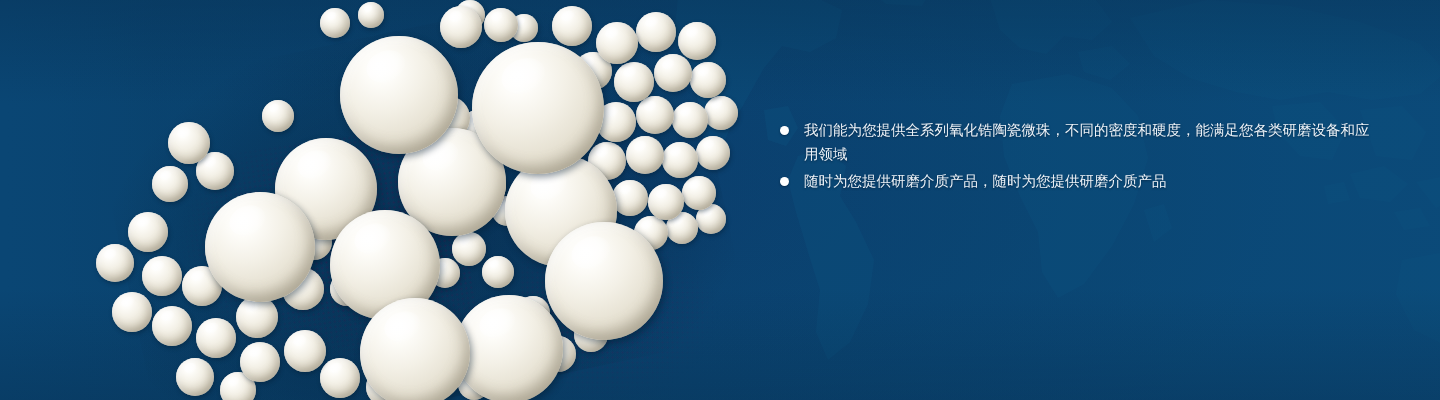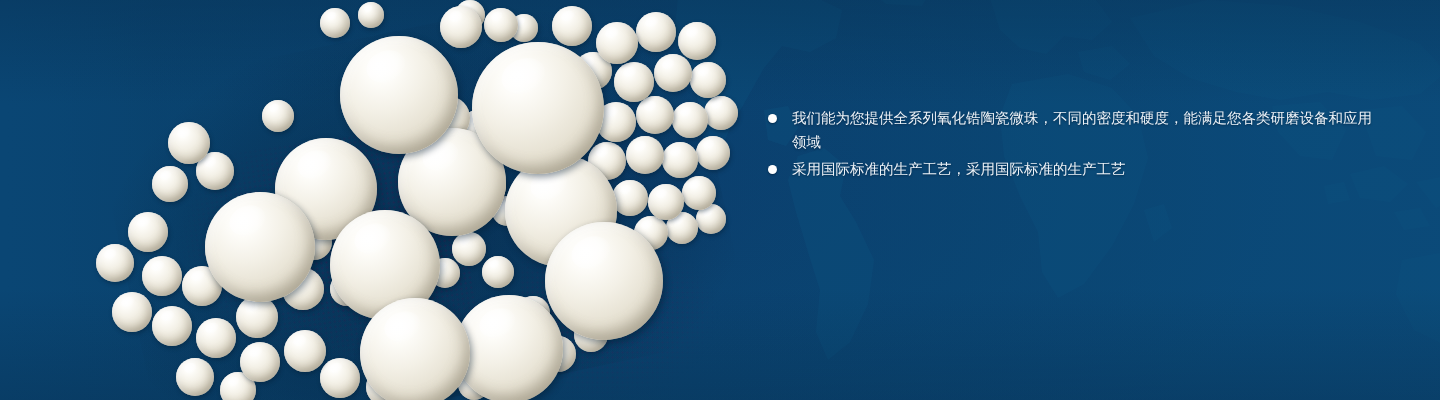--- a/index.html
+++ b/index.html
@@ -145,21 +145,21 @@
     font-size: 30px;
     line-height: 40px;
     letter-spacing: 1px;
     font-weight: 400;
     text-shadow: 0 1px 3px rgba(0,20,40,0.55);
     margin: 0 0 22px 0;
     white-space: nowrap;
   }
   .bullets {
     list-style: none;
-    margin: 0;
+    margin: 12px;
     padding: 0;
   }
   .bullet {
     position: relative;
     padding-left: 30px;
     color: #eef3f8;
     font-size: 14.5px;
     line-height: 24px;
     margin-bottom: 3px;
     text-shadow: 0 1px 2px rgba(0,18,36,0.5);
@@ -309,18 +309,18 @@
 
   <div class="copy">
 
     <ul class="bullets" id="bullets">
         <li class="bullet">
           <span class="bullet-dot"></span>
           <span class="bullet-text">我们能为您提供全系列氧化锆陶瓷微珠，不同的密度和硬度，能满足您各类研磨设备和应用领域</span>
         </li>
         <li class="bullet">
           <span class="bullet-dot"></span>
-          <span class="bullet-text">采用国际标准的生产工艺，采用国际标准的生产工艺</span>
+          <span class="bullet-text">随时为您提供研磨介质产品，随时为您提供研磨介质产品</span>
         </li>
       </ul>
   </div>
 
 </div>
 
 </body></html>

